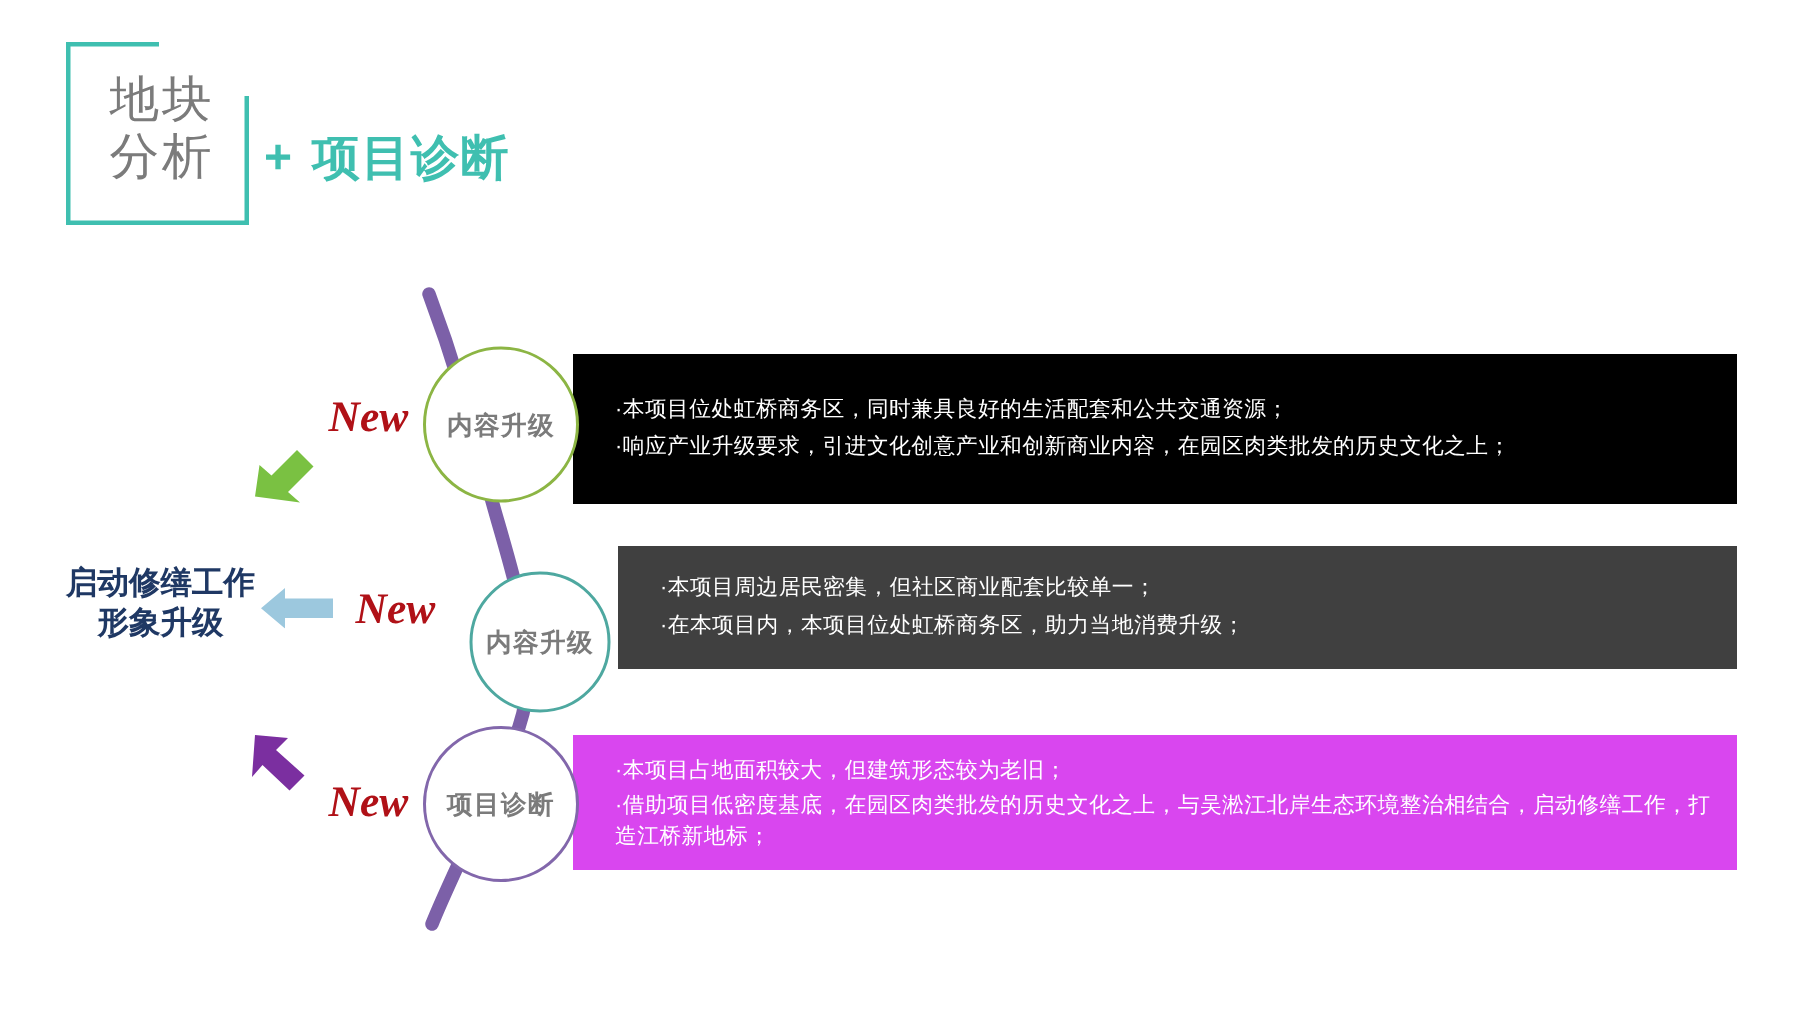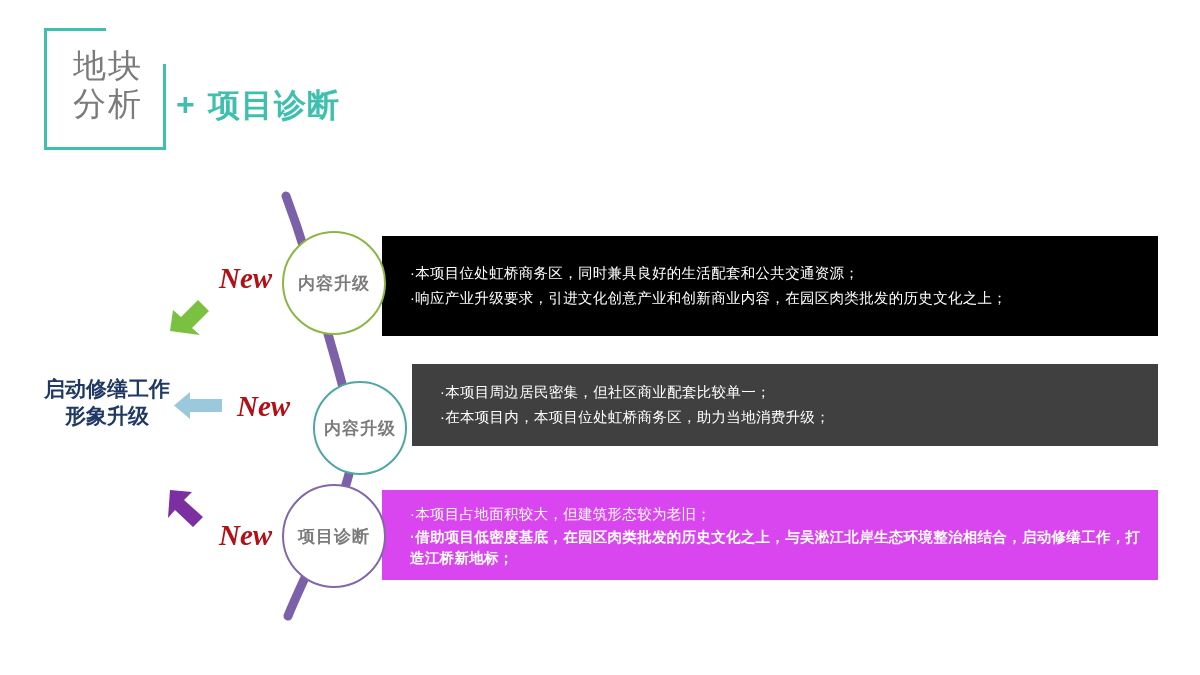--- a/index.html
+++ b/index.html
@@ -175,21 +175,20 @@
     margin: 0;
     color: #ffffff;
     font-size: 14.5px;
     line-height: 25px;
     letter-spacing: 0.3px;
     white-space: nowrap;
   }
   .bar p.wrap {
     white-space: normal;
     line-height: 21px;
-    font-weight: bold;
   }
 </style>
 </head>
 <body>
 
 <div id="title-block">
   <div class="title-frame">
     <div class="frame-left"></div>
     <div class="frame-bottom"></div>
     <div class="frame-top"></div>

